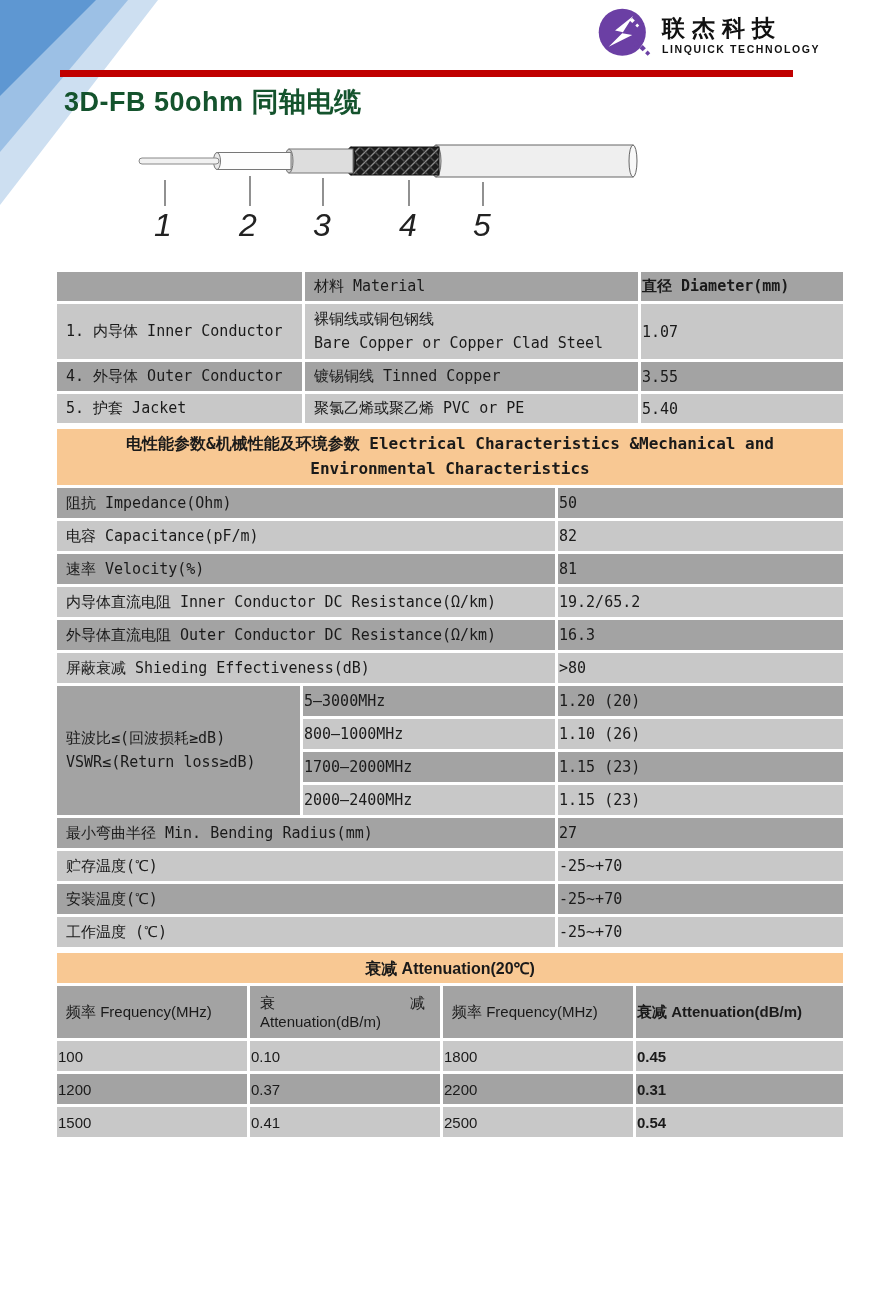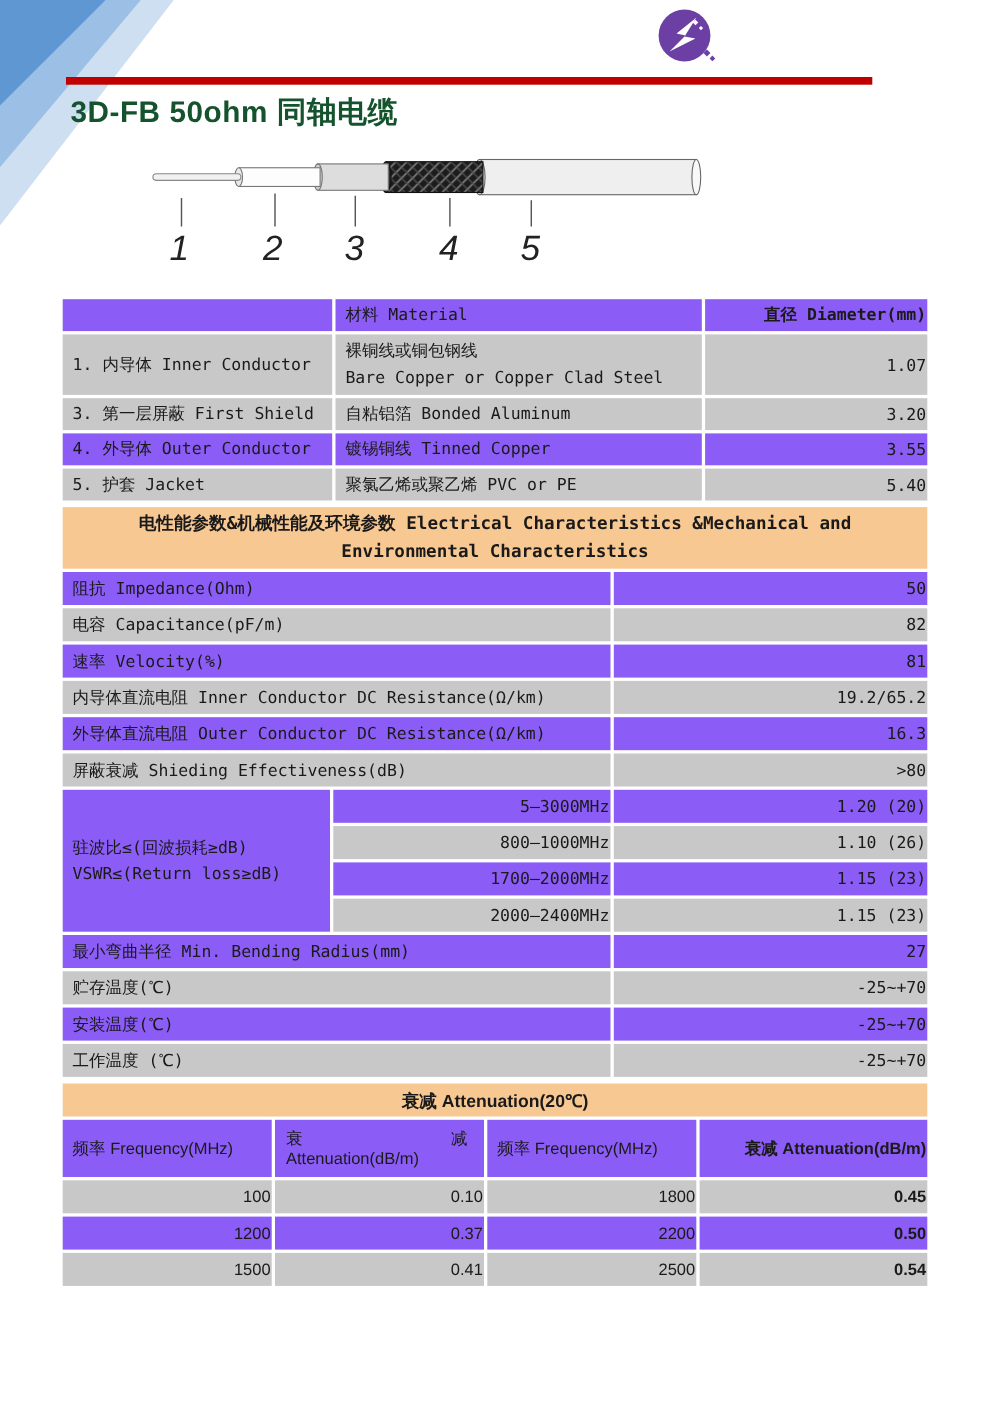--- a/index.html
+++ b/index.html
@@ -31,23 +31,23 @@
 
   
   .tables { position:absolute; left:54px; top:269px; width:792px; }
   table { border-collapse:separate; border-spacing:3px; table-layout:fixed; width:100%; }
   td { vertical-align:middle; font-size:15px; overflow:hidden; }
   .mono td { font-family:"DejaVu Sans Mono","Liberation Mono",monospace; }
   .sans td { font-family:"Liberation Sans",sans-serif; }
 
   .hdr-orange { background:#f8c893; font-weight:bold; text-align:center; font-size:16px; }
   .bg-gray  { background:#c8c8c8; }
-  .bg-light { background:#8b5cf6; }
+  .bg-light { background:#a3a3a3; }
   .tl { text-align:left; padding-left:9px; }
-  .tc { text-align:right;margin-top:33px; }
+  .tc { text-align:left;margin-top:33px; }
   .b  { font-weight:bold; }
   tr.h28 td { height:28px; }
   tr.h27 td { height:27px; }
   tr.h53 td { height:53px; }
   tr.h50 td { height:50px; }
   tr.h56 td { height:56px;text-align:center; }
   .twolines { line-height:1.55; }
 
   .attn-cn-line { display:flex; justify-content:space-between; padding:0 14px 0 9px; }
   .attn-en-line { padding-left:9px; }
@@ -66,20 +66,24 @@
   <div class="logo">
     <svg class="logo-icon" viewBox="0 0 64 64">
       <circle cx="29" cy="29" r="26" fill="#6b3fa4"></circle>
       <path d="M41 11 L21 27 L30 29 L14 45 L40 32 L29 30 Z" fill="#ffffff"></path>
       <rect x="38" y="14" width="4" height="4" fill="#ffffff" transform="rotate(45 40 16)"></rect>
       <rect x="44" y="20" width="3" height="3" fill="#ffffff" transform="rotate(45 45.5 21.5)"></rect>
       <rect x="41" y="38" width="6" height="6" fill="#6b3fa4" transform="rotate(45 44 41)"></rect>
       <rect x="49" y="44" width="5" height="5" fill="#6b3fa4" transform="rotate(45 51.5 46.5)"></rect>
       <rect x="55" y="50" width="4" height="4" fill="#6b3fa4" transform="rotate(45 57 52)"></rect>
     </svg>
+    <div class="logo-text">
+      <div class="logo-cn">联杰科技</div>
+      <div class="logo-en">LINQUICK TECHNOLOGY</div>
+    </div>
   </div>
 
   <div class="red-bar"></div>
 
   <div class="title">3D-FB 50ohm 同轴电缆</div>
 
   <svg class="cable" viewBox="0 0 520 112">
 
     <rect x="311" y="13" width="197" height="32" fill="#efefef" stroke="#666" stroke-width="1"></rect>
     <ellipse cx="311" cy="29" rx="5" ry="16" fill="#dcdcdc" stroke="#666" stroke-width="1"></ellipse>
@@ -136,25 +140,20 @@
       </tr>
       <tr class="h53">
         <td class="bg-gray tl">1. 内导体 Inner Conductor</td>
         <td class="bg-gray tl twolines">
           <div>裸铜线或铜包钢线</div>
           <div>Bare Copper or Copper Clad Steel</div>
         </td>
         <td class="bg-gray tc">1.07</td>
       </tr>
       <tr class="h27">
-        <td class="bg-gray tl">3. 第一层屏蔽 First Shield</td>
-        <td class="bg-gray tl">自粘铝箔 Bonded Aluminum</td>
-        <td class="bg-gray tc">3.20</td>
-      </tr>
-      <tr class="h27">
         <td class="bg-light tl">4. 外导体 Outer Conductor</td>
         <td class="bg-light tl">镀锡铜线 Tinned Copper</td>
         <td class="bg-light tc">3.55</td>
       </tr>
       <tr class="h27">
         <td class="bg-gray tl">5. 护套 Jacket</td>
         <td class="bg-gray tl">聚氯乙烯或聚乙烯 PVC or PE</td>
         <td class="bg-gray tc">5.40</td>
       </tr>
     </tbody>
@@ -259,21 +258,21 @@
       <tr class="h28">
         <td class="bg-gray tc">100</td>
         <td class="bg-gray tc">0.10</td>
         <td class="bg-gray tc">1800</td>
         <td class="bg-gray tc b">0.45</td>
       </tr>
       <tr class="h28">
         <td class="bg-light tc">1200</td>
         <td class="bg-light tc">0.37</td>
         <td class="bg-light tc">2200</td>
-        <td class="bg-light tc b">0.50</td>
+        <td class="bg-light tc b">0.31</td>
       </tr>
       <tr class="h28">
         <td class="bg-gray tc">1500</td>
         <td class="bg-gray tc">0.41</td>
         <td class="bg-gray tc">2500</td>
         <td class="bg-gray tc b">0.54</td>
       </tr>
     </tbody>
       </table>
 

